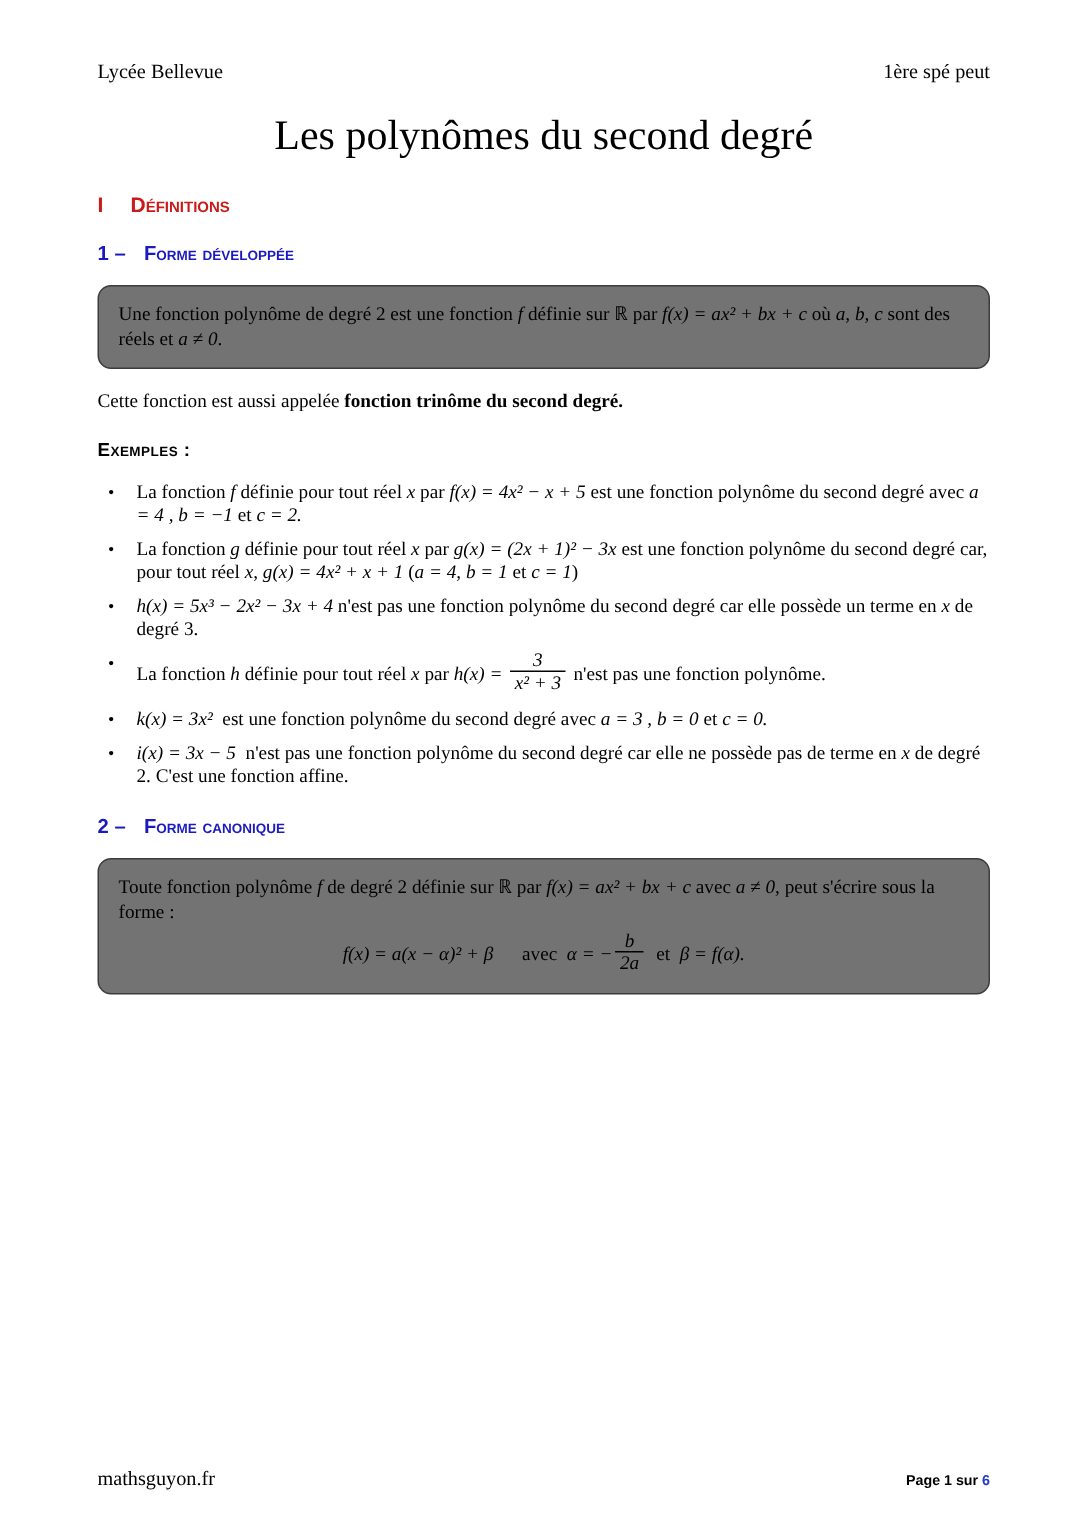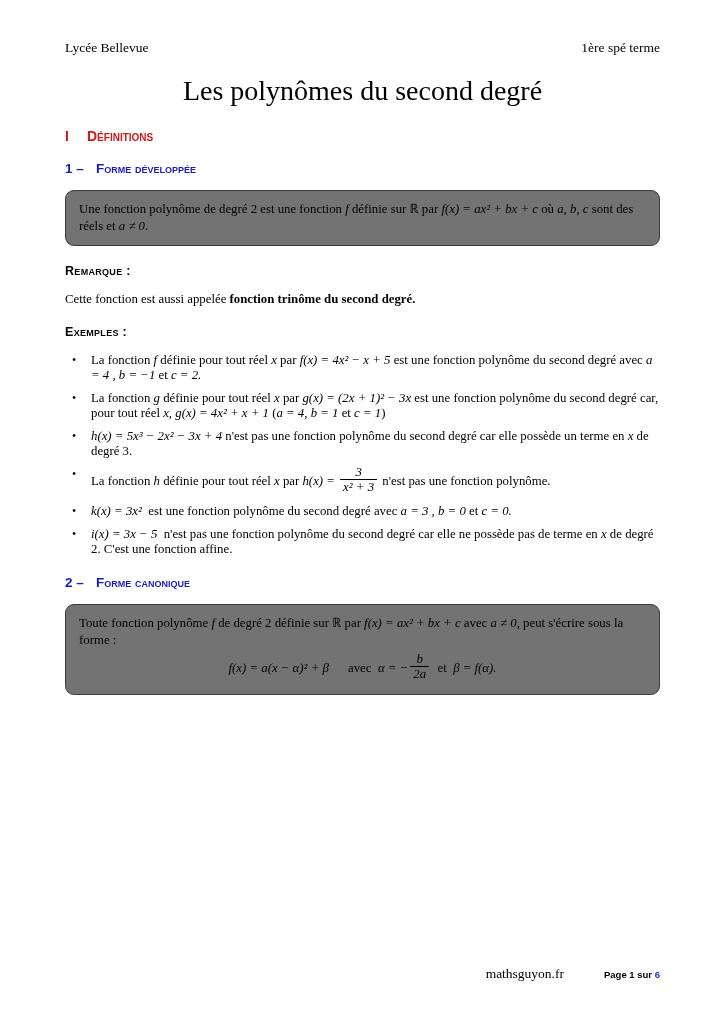--- a/index.html
+++ b/index.html
@@ -69,58 +69,57 @@
     vertical-align:middle; text-align:center;
     font-style:italic; line-height:1.15;
     margin:0 2px; position:relative; top:-2px;
   }
   .frac .num { border-bottom:1px solid #000; padding:0 3px; }
   .frac .den { padding:0 3px; }
 
   .formula-line { text-align:center; margin-top:5px; font-size:12.8px; }
 
   .doc-footer {
-    position:absolute; left:65px; right:64px; bottom:42px;
-    display:flex; justify-content:flex-end; align-items:baseline;gap:40px;
+    position:absolute; left:65px; right:64px; bottom:30px;
+    display:flex; justify-content:space-between; align-items:baseline;gap:40px;
   }
   .footer-left { font-size:13.5px; }
   .footer-right {
     font-family:"Liberation Sans", sans-serif;
     font-weight:bold; font-size:9.5px;
   }
   .page-link { color:#2233cc; }
 </style>
 </head>
 <body>
 
 <div class="page">
   <div class="content">
 
     <div class="doc-header">
       <span>Lycée Bellevue</span>
-      <span>1ère spé terme</span>
+      <span>1ère spé peut</span>
     </div>
 
     <h1 class="doc-title">Les polynômes du second degré</h1>
 
     <div class="sec-head sec-1">
       <span class="sec-num">I</span>
       <span>Définitions</span>
     </div>
 
     <div class="sec-head sec-2">
       <span class="sec-num">1 –</span>
       <span>Forme développée</span>
     </div>
 
     <div class="box">
       <span><span>Une fonction polynôme de degré 2 est une fonction </span><span class="it">f</span><span> définie sur ℝ par </span><span class="it">f(x) = ax² + bx + c</span><span> où </span><span class="it">a</span><span>, </span><span class="it">b</span><span>, </span><span class="it">c</span><span> sont des réels et </span><span class="it">a ≠ 0</span><span>.</span></span>
     </div>
 
-    <div class="mini-head">Remarque :</div>
 
     <div class="para"><span>Cette fonction est aussi appelée </span><span class="b">fonction trinôme du second degré.</span></div>
 
     <div class="mini-head">Exemples :</div>
 
     <div class="bullets">
       <div class="bullet">
         <span class="dot">•</span>
         <div class="bullet-content"><span>La fonction </span><span class="it">f</span><span> définie pour tout réel </span><span class="it">x</span><span> par </span><span class="it">f(x) = 4x² − x + 5</span><span> est une fonction polynôme du second degré avec </span><span class="it">a = 4 , b = −1</span><span> et </span><span class="it">c = 2.</span></div>
       </div>

